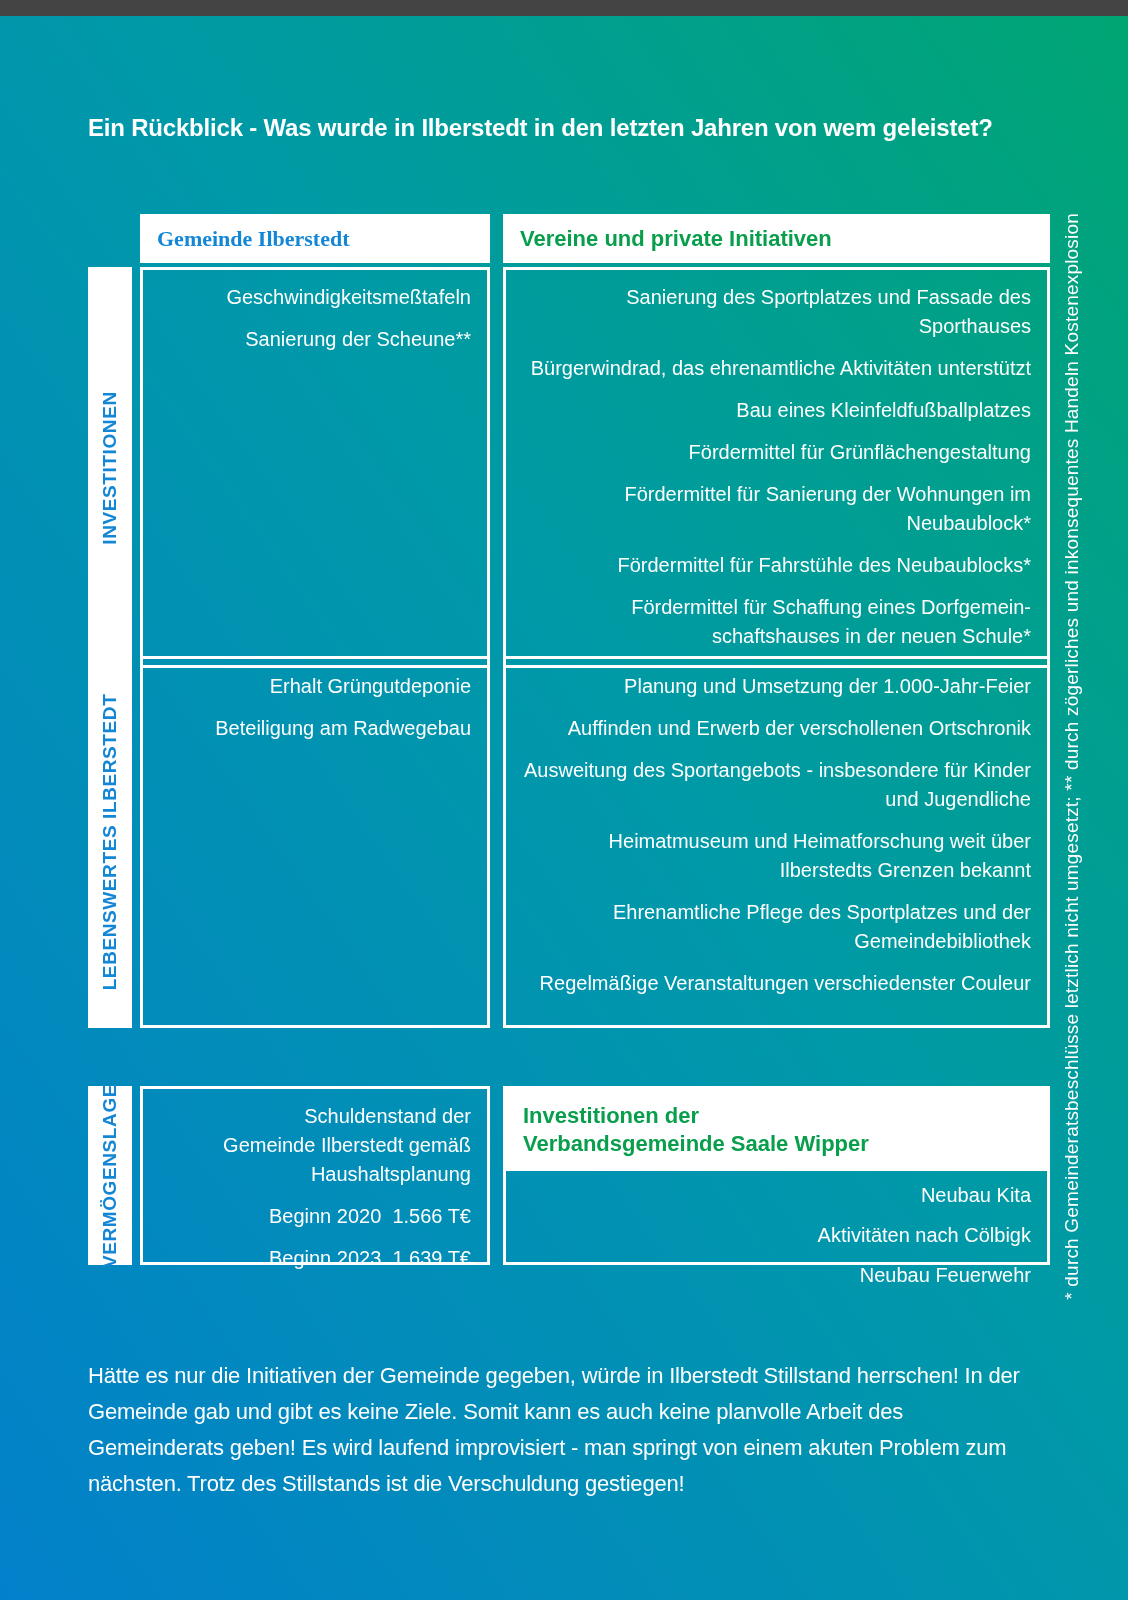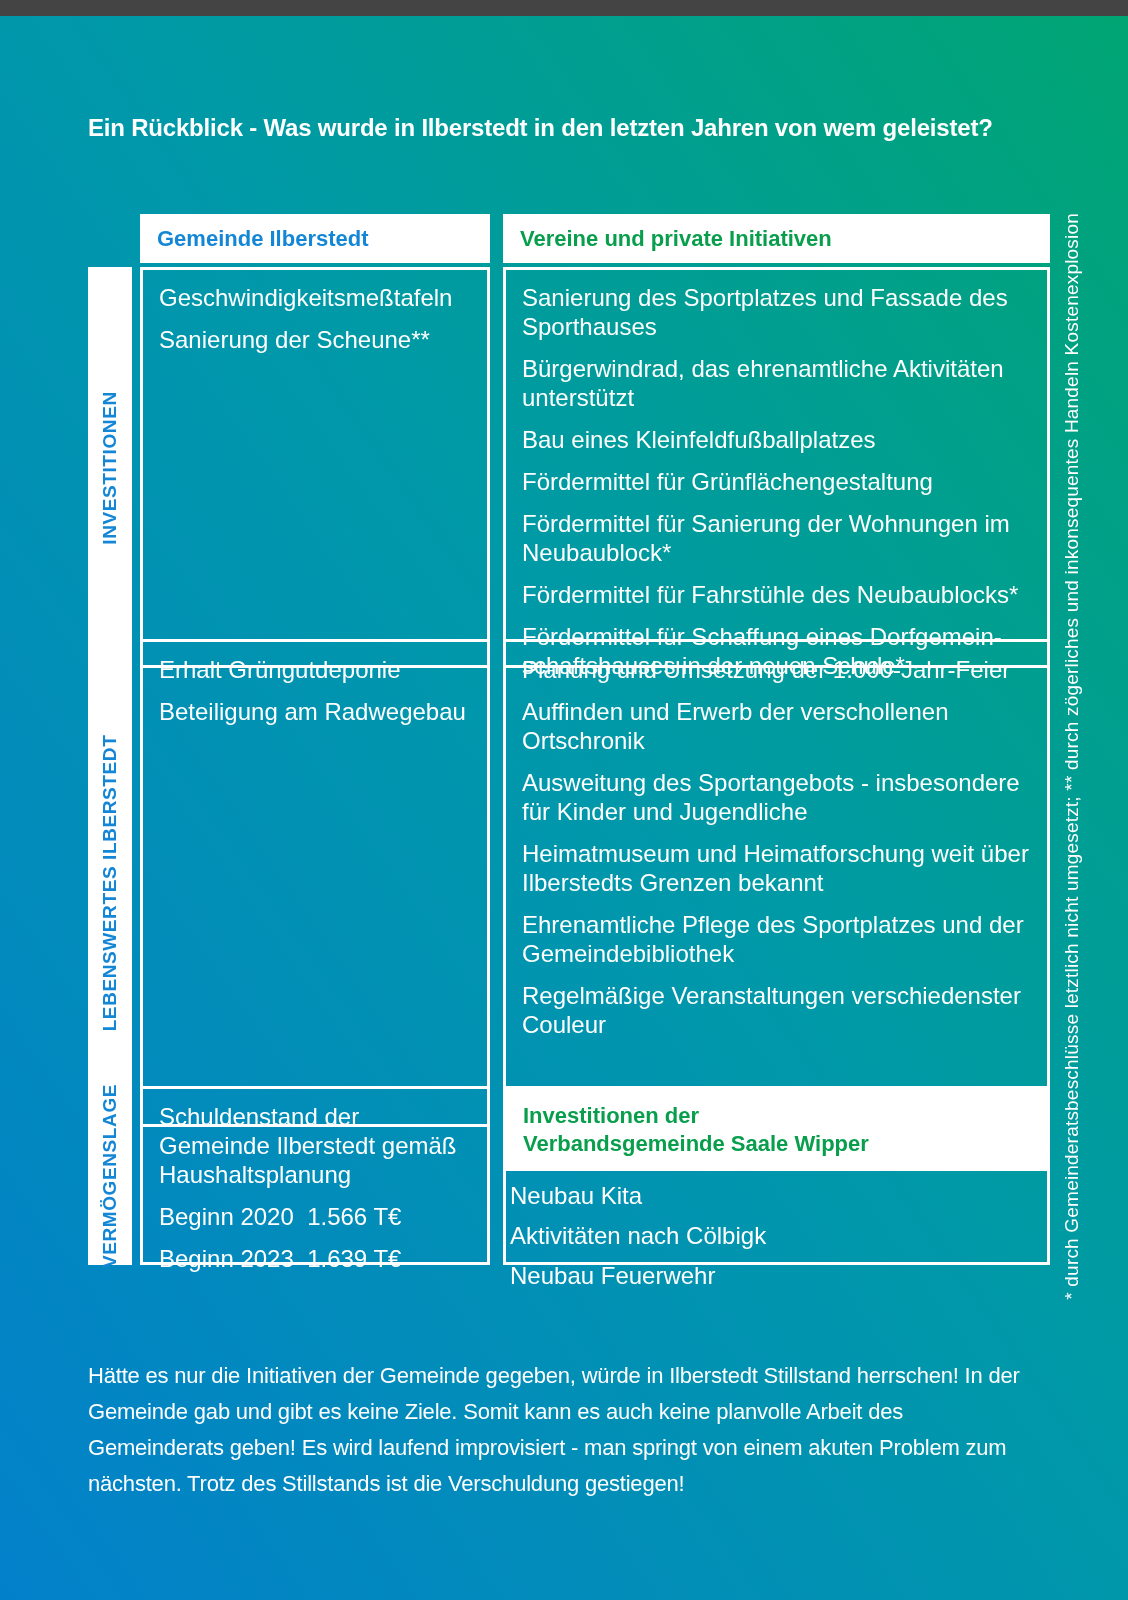--- a/index.html
+++ b/index.html
@@ -23,43 +23,43 @@
   .page-title{
     position:absolute;left:88px;top:98px;width:960px;
     color:var(--white);font-size:24px;font-weight:bold;letter-spacing:-0.2px;
     white-space:nowrap;
   }
   .header-box{
     position:absolute;top:198px;height:49px;background:var(--white);
     display:flex;align-items:center;padding:0 17px;
     font-size:22px;font-weight:bold;
   }
-  .header-box.left{left:140px;width:350px;color:var(--accent-blue);}
+  .header-box.left{left:140px;width:350px;color:var(--accent-blue);font-family:Liberation Serif, serif;}
   .header-box.right{left:503px;width:547px;color:var(--accent-green);}
   .strip{
     position:absolute;left:88px;width:44px;background:var(--white);
   }
   .strip span{
     position:absolute;top:50%;left:50%;
     transform:translate(-50%,-50%) rotate(-90deg);
     white-space:nowrap;color:var(--accent-blue);
     font-weight:bold;font-size:19px;letter-spacing:0.6px;
   }
   .cell{
     position:absolute;border:3px solid var(--white);
     padding:13px 16px 4px 16px;
   }
   .cell.colL{left:140px;width:350px;}
   .cell.colR{left:503px;width:547px;}
   .row1{top:251px;height:401px;}
-  .row2{top:623px;height:488px;}
+  .row2{top:640px;height:372px;}
   .row3{top:1070px;height:179px;}
   .item{
-    color:var(--white);font-size:24px;line-height:29px;
-    margin-bottom:13px;white-space:pre-line;
+    color:var(--white);font-size:20px;line-height:29px;
+    margin-bottom:13px;white-space:pre-line;text-align:right;
   }
   .cell.boxed{padding:0;}
   .sub-header{
     background:var(--white);color:var(--accent-green);
     font-size:22px;font-weight:bold;line-height:28px;
     padding:13px 17px;white-space:pre-line;
   }
   .sub-content{padding:10px 16px 0 4px;}
   .sub-content .item{margin-bottom:11px;}
   .side-note{

